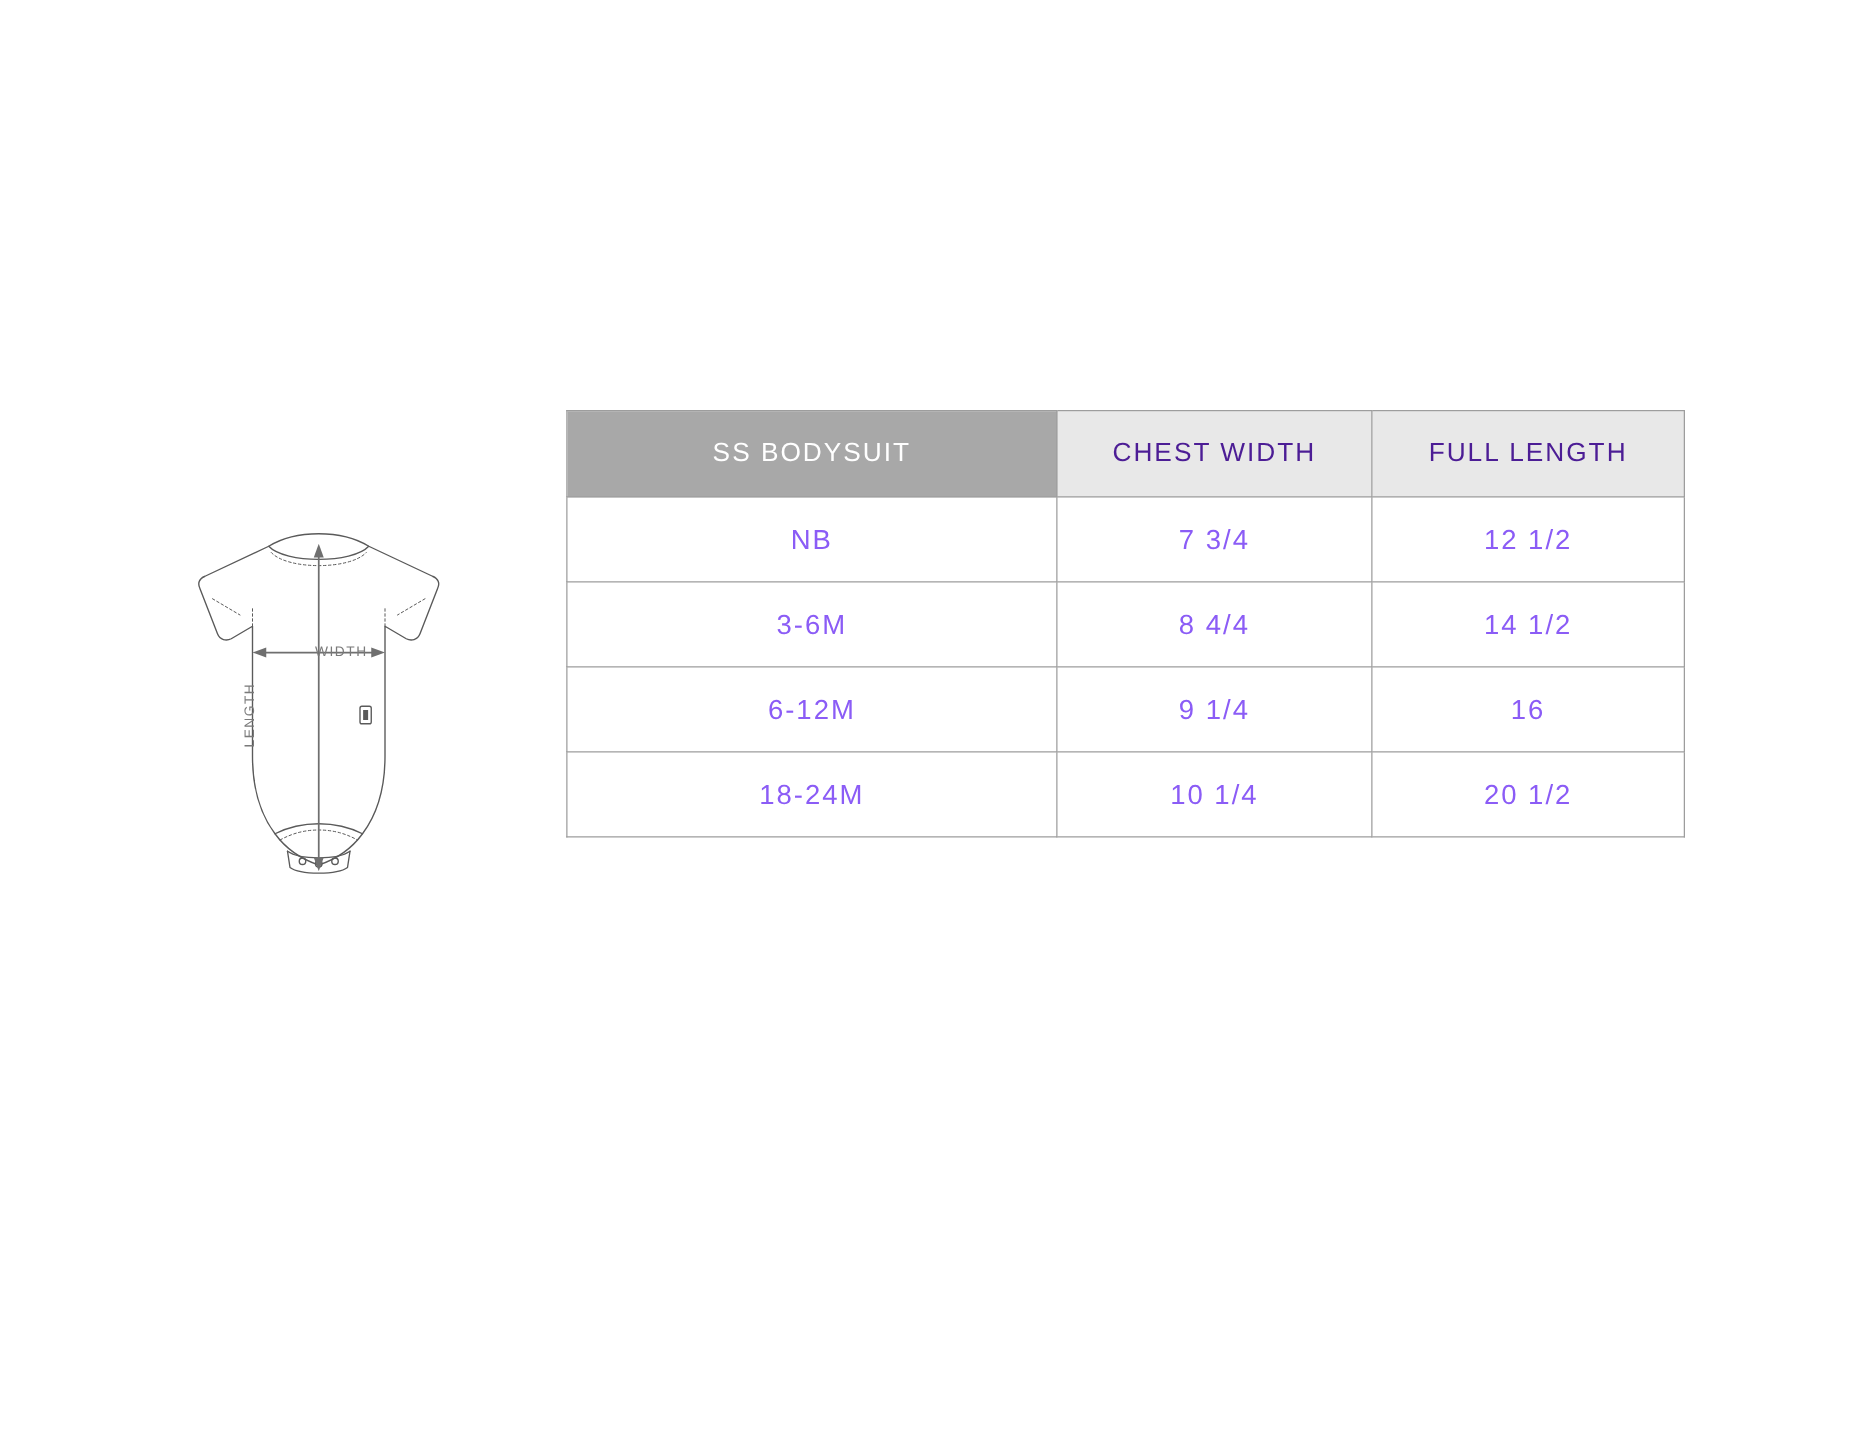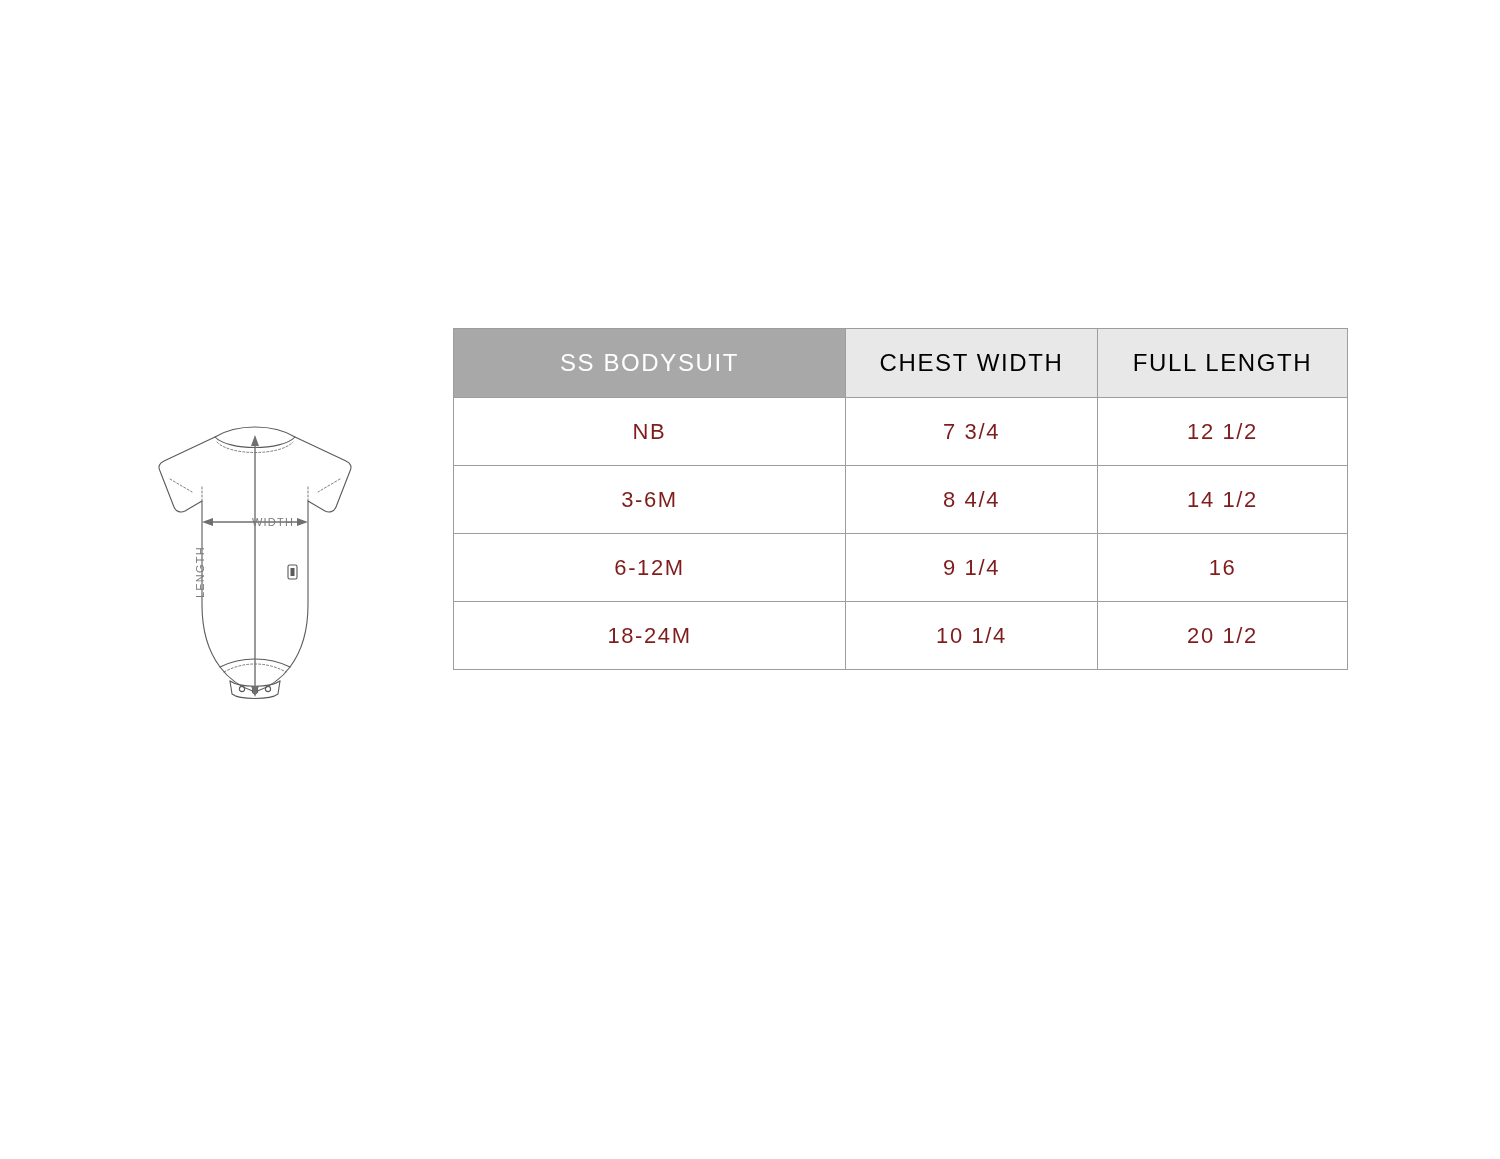--- a/index.html
+++ b/index.html
@@ -61,35 +61,35 @@
   #size-table col.c2 { width: 252px; }
   #size-table col.c3 { width: 250px; }
 
   #size-table th,
   #size-table td {
     border: 1px solid #9d9d9d;
     text-align: center;
     font-weight: normal;
     font-size: 22px;
     letter-spacing: 1.6px;
-    color: #7f1d1d;
+    color: #8b5cf6;
     font-family: "Liberation Sans", sans-serif;
   }
   #size-table thead th {
     height: 66px;
-    font-size: 24px;
+    font-size: 21px;
     margin-top: 44px;
   }
   #size-table thead th.head-main {
     background: #a8a8a8;
     color: #ffffff;
   }
   #size-table thead th.head-sub {
     background: #e8e8e8;
-    color: #000000;
+    color: #4c1d95;
   }
   #size-table tbody td {
     height: 65px;
     background: #ffffff;
   }
 </style>
 </head>
 <body>
 
 <div id="diagram">

